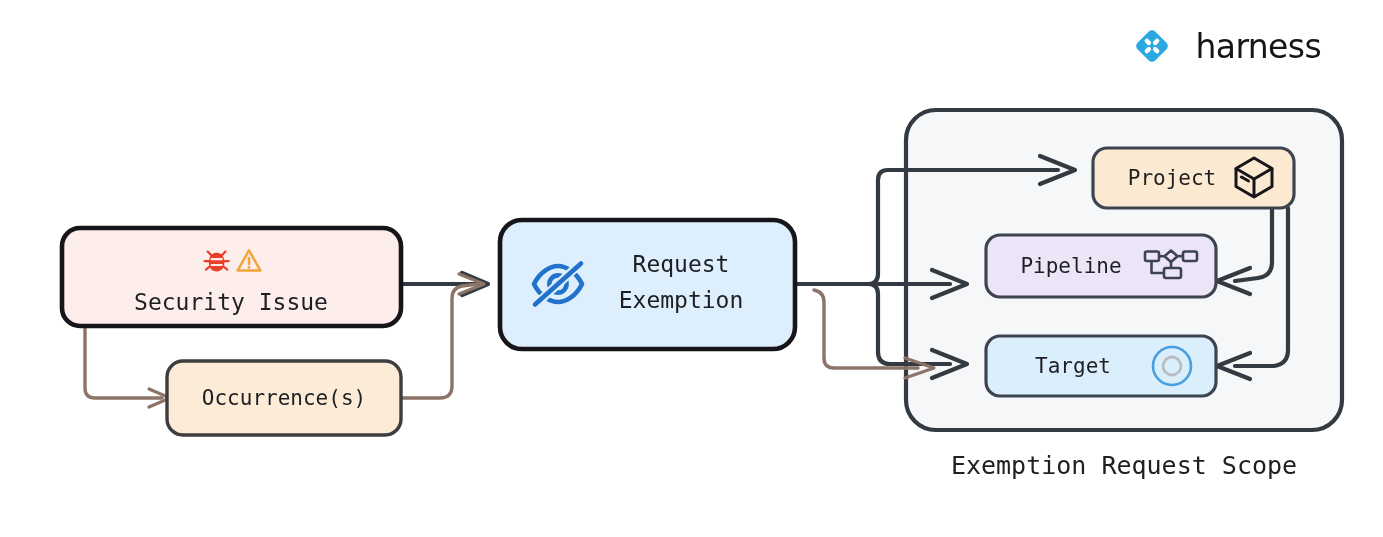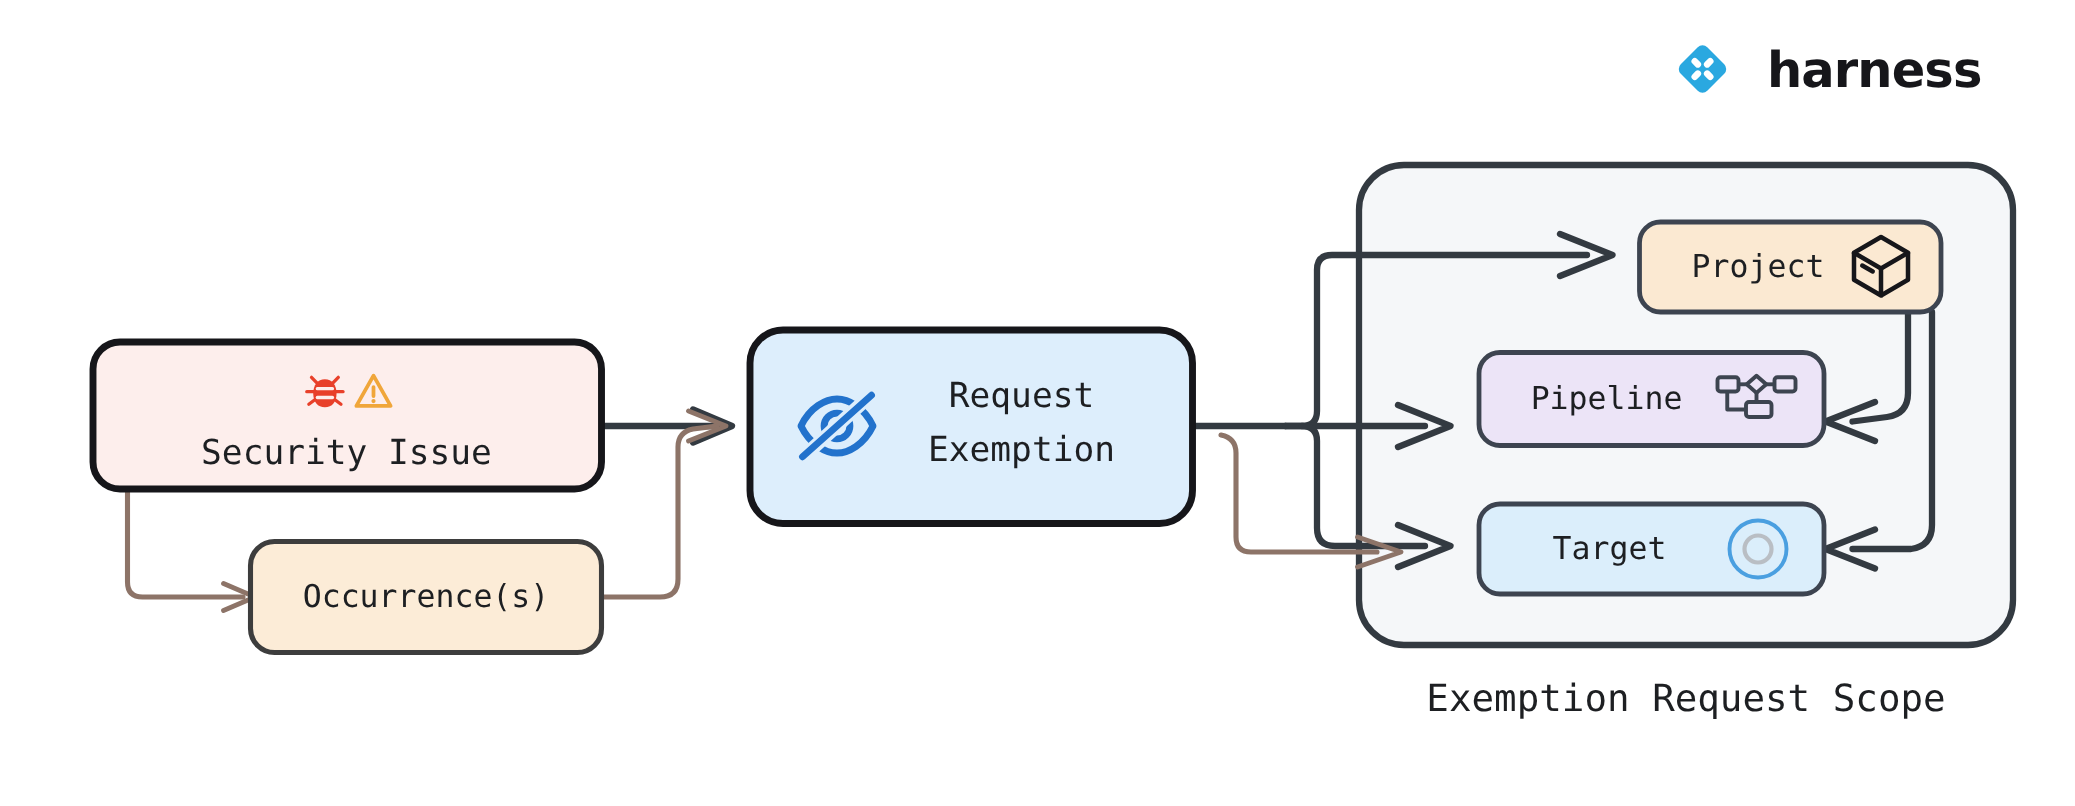--- a/index.html
+++ b/index.html
@@ -20,21 +20,21 @@
     top: 28px;
     right: 62px;
     display: flex;
     align-items: center;
     gap: 9px;
   }
   .brand-mark { display: block; }
   .brand-name {
     font-family: "DejaVu Sans", sans-serif;
     font-size: 33px;
-    font-weight: 700;
+    font-weight: 400;
     letter-spacing: -0.6px;
     color: #16161a;
     line-height: 1;
     margin-left: 16px;
   }
   svg.diagram {
     position: absolute;
     left: 0;
     top: 0;
   }

